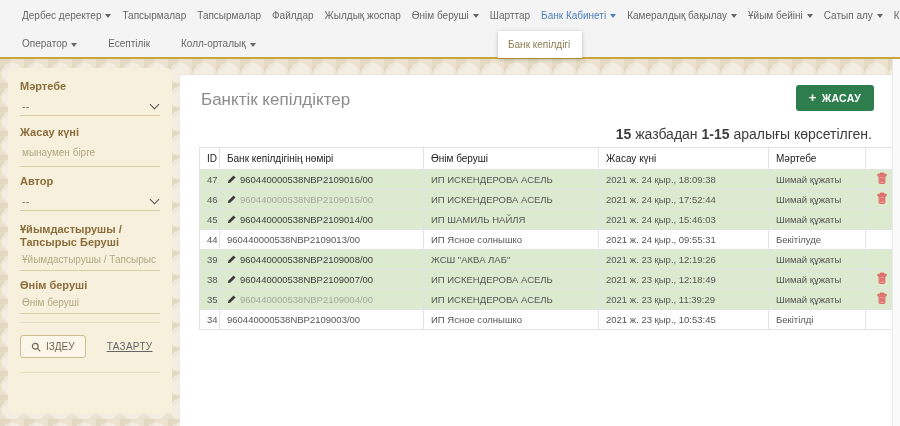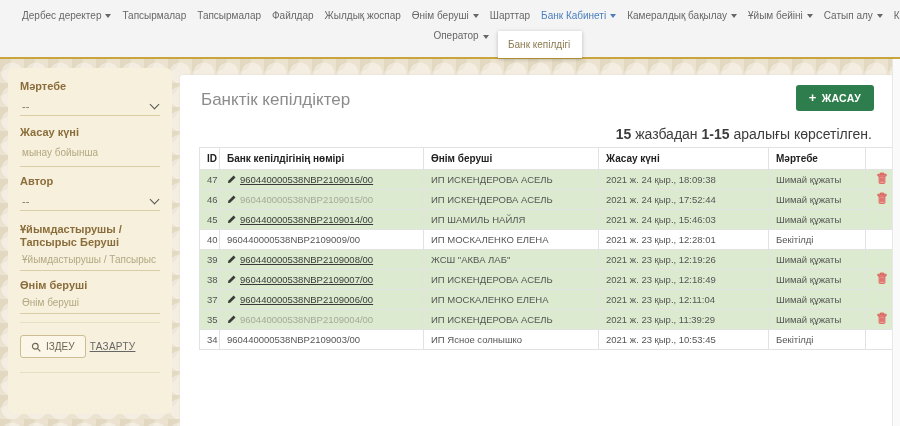--- a/index.html
+++ b/index.html
@@ -3,21 +3,21 @@
 <meta charset="utf-8">
 <style>
   html,body{margin:0;padding:0;background:#d8d8d8;}
   .page{position:relative;width:900px;height:426px;overflow:hidden;
         font-family:"Liberation Sans",sans-serif;background:#ebe3cf;}
 
   
   .topnav{position:absolute;top:0;left:0;width:900px;height:57px;background:#f4f4f4;z-index:5;}
   .nav-row{display:flex;align-items:center;padding-left:22px;overflow:hidden;white-space:nowrap;}
   .nav-row-1{height:30px;gap:11px;}
-  .nav-row-2{height:27px;gap:31px;flex-direction:column;}
+  .nav-row-2{height:27px;gap:31px;}
   .nav-item{display:inline-flex;align-items:center;gap:4px;font-size:10px;color:#676767;cursor:pointer;text-decoration:none;}
   .nav-item.active{color:#4a7ebc;}
   .caret{width:0;height:0;border-left:3.5px solid transparent;border-right:3.5px solid transparent;
          border-top:4px solid currentColor;display:inline-block;margin-top:2px;}
   .gold-line{position:absolute;top:57px;left:0;width:900px;height:2px;background:#c9a53e;z-index:4;}
 
   
   .dropdown{position:absolute;top:31px;left:498px;min-width:80px;background:#fff;z-index:10;
             box-shadow:0 1px 4px rgba(0,0,0,.25);padding:4px 0;}
   .menu-item{font-size:10px;color:#8c7b4f;padding:4px 12px 4px 10px;white-space:nowrap;cursor:pointer;}
@@ -40,42 +40,42 @@
              padding:0 2px;cursor:pointer;}
   .chev{width:6px;height:6px;border-right:1.5px solid #555;border-bottom:1.5px solid #555;
         transform:rotate(45deg);margin-top:-3px;}
   .sb-input{display:block;width:100%;box-sizing:border-box;border:none;background:transparent;
             border-bottom:1px solid #d9cda6;font-family:inherit;font-size:10px;color:#6d6450;
             padding:2px 2px 6px;outline:none;}
   .sb-input::placeholder{color:#b3a883;opacity:1;}
   .sb-input.tall{height:24px;margin-bottom:8px;}
   .sb-input.short{height:18px;margin-bottom:8px;} .mb12{margin-bottom:12px;}
   .sb-divider{border:none;border-top:1px solid #e8dfc2;margin:4px 0 12px;}
-  .sb-actions{display:flex;align-items:center;gap:4px;margin-bottom:14px;}
+  .sb-actions{display:flex;align-items:center;gap:21px;margin-bottom:14px;}
   .btn-search{display:inline-flex;align-items:center;gap:5px;background:#fbf6e7;border:1px solid #cdbd92;
               border-radius:3px;color:#6e6753;font-size:10px;padding:5px 10px;font-family:inherit;cursor:pointer;}
   .btn-clear{background:none;border:none;font-size:10px;color:#666;font-family:inherit;cursor:pointer;letter-spacing:.3px;padding:0;text-decoration:underline;}
 
   
   .card{position:absolute;left:180px;top:75px;width:713px;height:351px;background:#fff;
         border-radius:3px 3px 0 0;z-index:2;box-shadow:0 0 2px rgba(0,0,0,.08);box-sizing:border-box;padding:0 19px;}
   .card-head{display:flex;justify-content:space-between;align-items:flex-start;padding-top:10px;}
   .page-title{font-size:17px;font-weight:400;color:#8c8c8c;margin:5px 0 0 2px;}
   .btn-create{background:#2e7d4c;color:#fff;border:none;border-radius:3px;font-size:10.5px;font-weight:bold;
               padding:7px 13px;display:inline-flex;align-items:center;gap:5px;letter-spacing:.3px;
               font-family:inherit;cursor:pointer;}
   .plus{font-size:13px;font-weight:bold;line-height:8px;}
   .pagination{text-align:right;font-size:14px;color:#3c3c3c;margin:15px 2px 5px;}
   .pagination b{font-weight:bold;}
 
   table{width:699px;border-collapse:collapse;table-layout:fixed;}
-  th{border:1px solid #e2e2e2;text-align:left;font-size:10px;color:#222;padding:5px 7px;font-weight:bold;}
+  th{border:1px solid #e2e2e2;text-align:left;font-size:10px;color:#222;padding:5px 7px;font-weight:normal;}
   td{border:1px solid #e2e2e2;padding:3px 7px;font-size:9.5px;color:#555;white-space:nowrap;overflow:hidden;height:13px;}
   tr.hl td{background:#dcebcf;}
-  td.c-num span.dark{color:#3a3a3a;text-decoration:underline;}
+  td.c-num span.dark{color:#3a3a3a;}
   td.c-num span.muted{color:#a3a89b;}
   .pen{display:inline-block;margin-right:4px;cursor:pointer;vertical-align:-1px;}
   .trash-btn{background:none;border:none;padding:0;cursor:pointer;display:block;margin:0 auto;}
   td.c-act{text-align:center;padding:2px;}
 </style>
 </head>
 <body>
 
 <div class="page">
 
@@ -147,21 +147,21 @@
   <div class="scroll-strip"></div>
 
   <aside class="sidebar">
     <div class="sb-label">Мәртебе</div>
     <div class="sb-select">
       <span>--</span>
       <span class="chev"></span>
     </div>
 
     <div class="sb-label">Жасау күні</div>
-    <input class="sb-input tall" placeholder="мынау бойынша" style="">
+    <input class="sb-input tall" placeholder="мынаумен бірге" style="">
 
     <div class="sb-label">Автор</div>
     <div class="sb-select mb12">
       <span>--</span>
       <span class="chev"></span>
     </div>
 
     <div class="sb-label">Ұйымдастырушы / Тапсырыс Беруші</div>
     <input class="sb-input short" placeholder="Ұйымдастырушы / Тапсырыс Беруші" style="">
 
@@ -253,25 +253,25 @@
             <td>45</td>
             <td class="c-num"><span class="pen"><svg width="9" height="9" viewBox="0 0 14 14">
                   <path fill="#3b3b3b" d="M10.3 0.8l2.9 2.9-8.2 8.2-3.6 0.7 0.7-3.6z"></path>
                 </svg></span><span class="dark">960440000538NBP2109014/00</span></td>
             <td>ИП ШАМИЛЬ НАЙЛЯ</td>
             <td>2021 ж. 24 қыр., 15:46:03</td>
             <td>Шимай құжаты</td>
             <td class="c-act"></td>
           </tr>
           <tr>
-            <td>40</td>
-            <td class="c-num"><span class="">960440000538NBP2109009/00</span></td>
-            <td>ИП МОСКАЛЕНКО ЕЛЕНА</td>
-            <td>2021 ж. 23 қыр., 12:28:01</td>
-            <td>Бекітілді</td>
+            <td>44</td>
+            <td class="c-num"><span class="">960440000538NBP2109013/00</span></td>
+            <td>ИП Ясное солнышко</td>
+            <td>2021 ж. 24 қыр., 09:55:31</td>
+            <td>Бекітілуде</td>
             <td class="c-act"></td>
           </tr>
           <tr class="hl">
             <td>39</td>
             <td class="c-num"><span class="pen"><svg width="9" height="9" viewBox="0 0 14 14">
                   <path fill="#3b3b3b" d="M10.3 0.8l2.9 2.9-8.2 8.2-3.6 0.7 0.7-3.6z"></path>
                 </svg></span><span class="dark">960440000538NBP2109008/00</span></td>
             <td>ЖСШ "АКВА ЛАБ"</td>
             <td>2021 ж. 23 қыр., 12:19:26</td>
             <td>Шимай құжаты</td>
@@ -288,30 +288,20 @@
             <td class="c-act">
               <button class="trash-btn"><span><svg width="10" height="12" viewBox="0 0 12 14">
                     <path fill="#eda49e" stroke="#d9534f" d="M2.5 4.5h7v8a1 1 0 0 1-1 1h-5a1 1 0 0 1-1-1z"></path>
                     <path fill="#eda49e" stroke="#d9534f" d="M1 2.5h10v2H1z"></path>
                     <path fill="#eda49e" stroke="#d9534f" d="M4 1h4v1.5H4z"></path>
                     <path stroke="#d9534f" fill="none" d="M4.5 6.5v5M6 6.5v5M7.5 6.5v5"></path>
                   </svg></span></button>
             </td>
           </tr>
           <tr class="hl">
-            <td>37</td>
-            <td class="c-num"><span class="pen"><svg width="9" height="9" viewBox="0 0 14 14">
-                  <path fill="#3b3b3b" d="M10.3 0.8l2.9 2.9-8.2 8.2-3.6 0.7 0.7-3.6z"></path>
-                </svg></span><span class="dark">960440000538NBP2109006/00</span></td>
-            <td>ИП МОСКАЛЕНКО ЕЛЕНА</td>
-            <td>2021 ж. 23 қыр., 12:11:04</td>
-            <td>Шимай құжаты</td>
-            <td class="c-act"></td>
-          </tr>
-          <tr class="hl">
             <td>35</td>
             <td class="c-num"><span class="pen"><svg width="9" height="9" viewBox="0 0 14 14">
                   <path fill="#3b3b3b" d="M10.3 0.8l2.9 2.9-8.2 8.2-3.6 0.7 0.7-3.6z"></path>
                 </svg></span><span class="muted">960440000538NBP2109004/00</span></td>
             <td>ИП ИСКЕНДЕРОВА АСЕЛЬ</td>
             <td>2021 ж. 23 қыр., 11:39:29</td>
             <td>Шимай құжаты</td>
             <td class="c-act">
               <button class="trash-btn"><span><svg width="10" height="12" viewBox="0 0 12 14">
                     <path fill="#eda49e" stroke="#d9534f" d="M2.5 4.5h7v8a1 1 0 0 1-1 1h-5a1 1 0 0 1-1-1z"></path>

